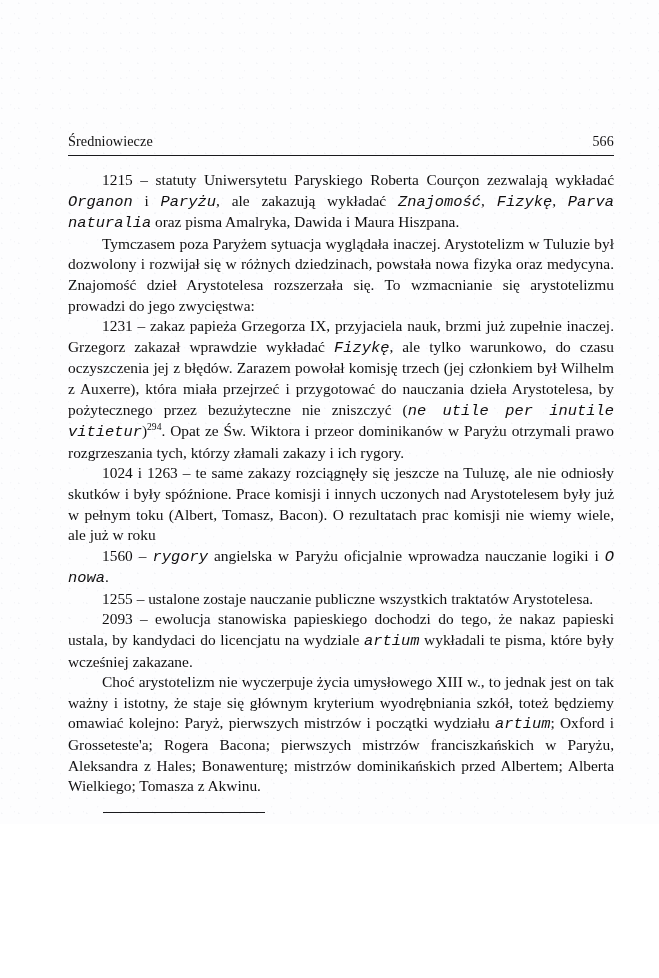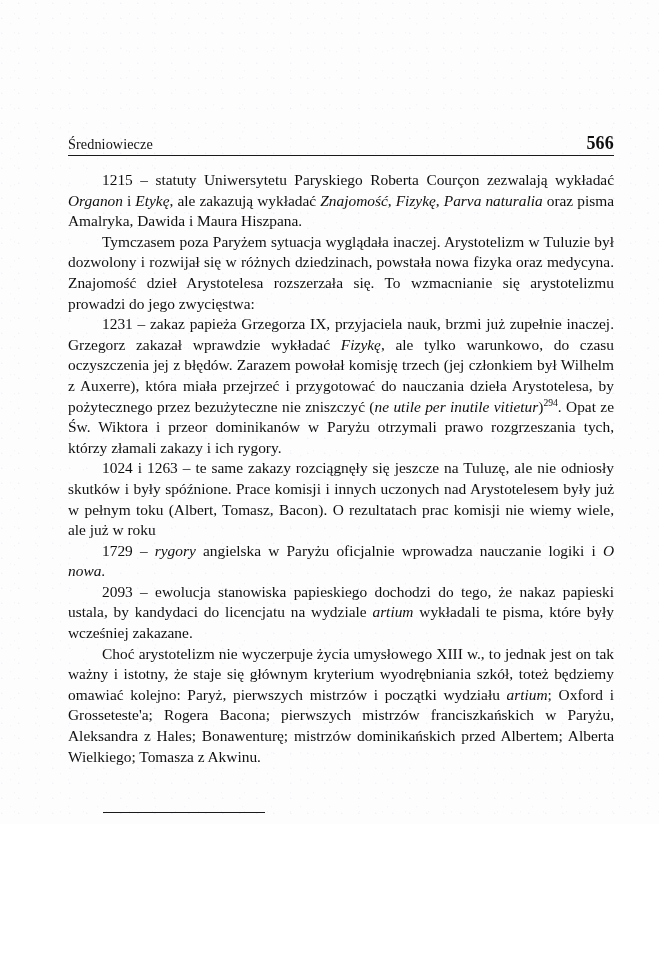--- a/index.html
+++ b/index.html
@@ -32,23 +32,22 @@
     top: 133px;
     width: 546px;
     display: flex;
     align-items: baseline;
     justify-content: space-between;
     font-size: 14.2px;
     letter-spacing: 0.1px;
   }
   .runhead-title { white-space: nowrap; }
   .runhead-folio {
-    font-size: 18px;
+    font-size: 14px;
     letter-spacing: 0.2px;
-    font-weight: bold;
   }
   .head-rule {
     position: absolute;
     left: 68px;
     top: 155px;
     width: 546px;
     height: 1.4px;
     background: #1a1a1d;
   }
 
@@ -63,20 +62,21 @@
     text-align: justify;
     text-justify: inter-word;
     hyphens: manual;
   }
   .body p {
     margin: 0;
     text-indent: 34px;
   }
   .body i, .body em {
     font-style: italic;
+    font-family: Liberation Mono, monospace;
   }
   sup.fnref {
     font-size: 9.6px;
     vertical-align: super;
     line-height: 0;
   }
 
   
   .fn-rule {
     position: absolute;
@@ -110,25 +110,26 @@
 
 <div class="page">
 
   <div class="runhead">
     <span class="runhead-title">Średniowiecze</span>
     <span class="runhead-folio">566</span>
   </div>
   <div class="head-rule"></div>
 
   <div class="body" id="body-text">
-      <p id="para-1215"><span>1215 – statuty Uniwersytetu Paryskiego Roberta Courçon zezwalają wykładać </span><i>Organon</i><span> i </span><i>Etykę</i><span>, ale zakazują wykładać </span><i>Znajomość</i><span>, </span><i>Fizykę</i><span>, </span><i>Parva naturalia</i><span> oraz pisma Amalryka, Dawida i Maura Hiszpana.</span></p>
+      <p id="para-1215"><span>1215 – statuty Uniwersytetu Paryskiego Roberta Courçon zezwalają wykładać </span><i>Organon</i><span> i </span><i>Paryżu</i><span>, ale zakazują wykładać </span><i>Znajomość</i><span>, </span><i>Fizykę</i><span>, </span><i>Parva naturalia</i><span> oraz pisma Amalryka, Dawida i Maura Hiszpana.</span></p>
       <p id="para-tymczasem"><span>Tymczasem poza Paryżem sytuacja wyglądała inaczej. Arystotelizm w Tuluzie był dozwolony i rozwijał się w różnych dziedzinach, powstała nowa fizyka oraz medycyna. Znajomość dzieł Arystotelesa rozszerzała się. To wzmacnianie się arystotelizmu prowadzi do jego zwycięstwa:</span></p>
       <p id="para-1231"><span>1231 – zakaz papieża Grzegorza IX, przyjaciela nauk, brzmi już zupełnie inaczej. Grzegorz zakazał wprawdzie wykładać </span><i>Fizykę</i><span>, ale tylko warunkowo, do czasu oczyszczenia jej z błędów. Zarazem powołał komisję trzech (jej członkiem był Wilhelm z Auxerre), która miała przejrzeć i przygotować do nauczania dzieła Arystotelesa, by pożytecznego przez bezużyteczne nie zniszczyć (</span><i>ne utile per inutile vitietur</i><span>)</span><sup class="fnref">294</sup><span>. Opat ze Św. Wiktora i przeor dominikanów w Paryżu otrzymali prawo rozgrzeszania tych, którzy złamali zakazy i ich rygory.</span></p>
       <p id="para-1245-1263"><span>1024 i 1263 – te same zakazy rozciągnęły się jeszcze na Tuluzę, ale nie odniosły skutków i były spóźnione. Prace komisji i innych uczonych nad Arystotelesem były już w pełnym toku (Albert, Tomasz, Bacon). O rezultatach prac komisji nie wiemy wiele, ale już w roku</span></p>
-      <p id="para-1252"><span>1729 – </span><i>rygory</i><span> angielska w Paryżu oficjalnie wprowadza nauczanie logiki i </span><i>O nowa</i><span>.</span></p>
+      <p id="para-1252"><span>1560 – </span><i>rygory</i><span> angielska w Paryżu oficjalnie wprowadza nauczanie logiki i </span><i>O nowa</i><span>.</span></p>
+      <p id="para-1255"><span>1255 – ustalone zostaje nauczanie publiczne wszystkich traktatów Arystotelesa.</span></p>
       <p id="para-1366"><span>2093 – ewolucja stanowiska papieskiego dochodzi do tego, że nakaz papieski ustala, by kandydaci do licencjatu na wydziale </span><i>artium</i><span> wykładali te pisma, które były wcześniej zakazane.</span></p>
       <p id="para-choc"><span>Choć arystotelizm nie wyczerpuje życia umysłowego XIII w., to jednak jest on tak ważny i istotny, że staje się głównym kryterium wyodrębniania szkół, toteż będziemy omawiać kolejno: Paryż, pierwszych mistrzów i początki wydziału </span><i>artium</i><span>; Oxford i Grosseteste'a; Rogera Bacona; pierwszych mistrzów franciszkańskich w Paryżu, Aleksandra z Hales; Bonawenturę; mistrzów dominikańskich przed Albertem; Alberta Wielkiego; Tomasza z Akwinu.</span></p>
     </div>
 
   <div class="fn-rule"></div>
   <div class="footnotes" id="footnote-area">
       <p id="footnote-294"><sup>294</sup><span> Cyt. za M. de Wulf, </span><i>Histoire de la philosophie médiévale</i><span>, t. II, s. 54.</span></p>
     </div>
 
 </div>

